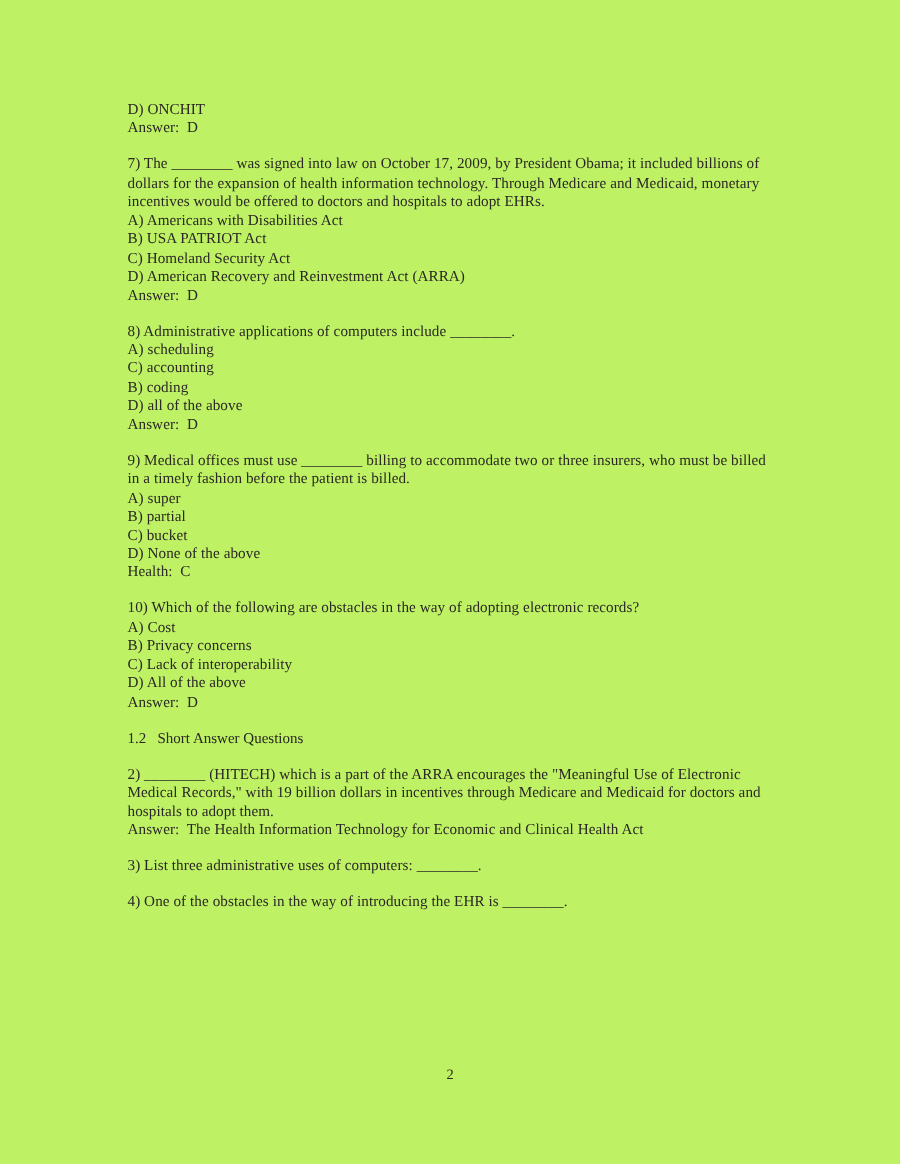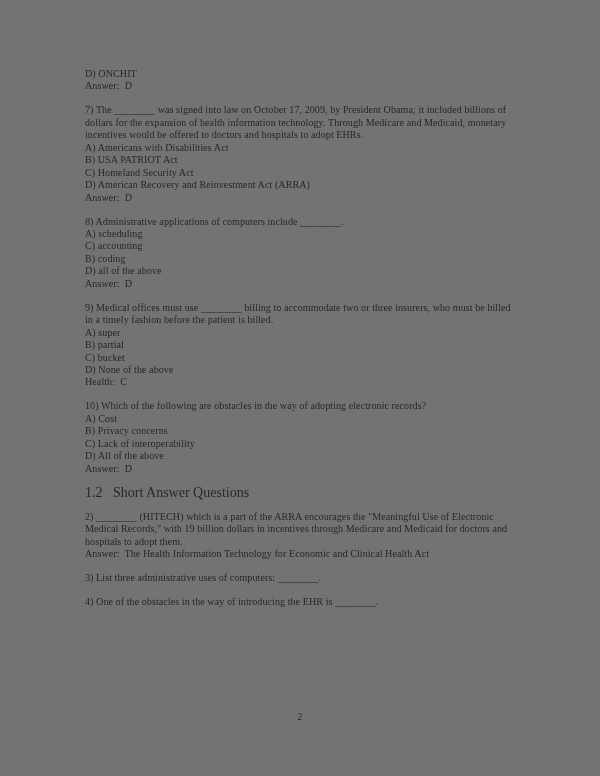--- a/index.html
+++ b/index.html
@@ -12,21 +12,21 @@
     width: 600px;
     height: 776px;
     overflow: hidden;
     font-family: "Liberation Serif", "DejaVu Serif", serif;
     color: #231f20;
   }
   .page {
     position: relative;
     width: 600px;
     height: 776px;
-    background: #737373;
+    background: #bef264;
     box-sizing: border-box;
   }
   .content {
     position: absolute;
     left: 85px;
     top: 68px;
     width: 436px;
   }
   .block {
     margin: 0 0 11.5px 0;
@@ -38,21 +38,21 @@
     font-size: 10.1px;
     line-height: 12.45px;
     color: #2a2724;
     margin: 0;
     padding: 0;
     white-space: pre-wrap;
     text-align: left;
     letter-spacing: 0.005em;
   }
   .heading {
-    font-size: 14px;
+    font-size: 10px;
     line-height: 12.45px;
     color: #2a2724;
     margin: 0;
     white-space: pre;
   }
   .page-number {
     position: absolute;
     left: 0;
     top: 711px;
     width: 600px;

